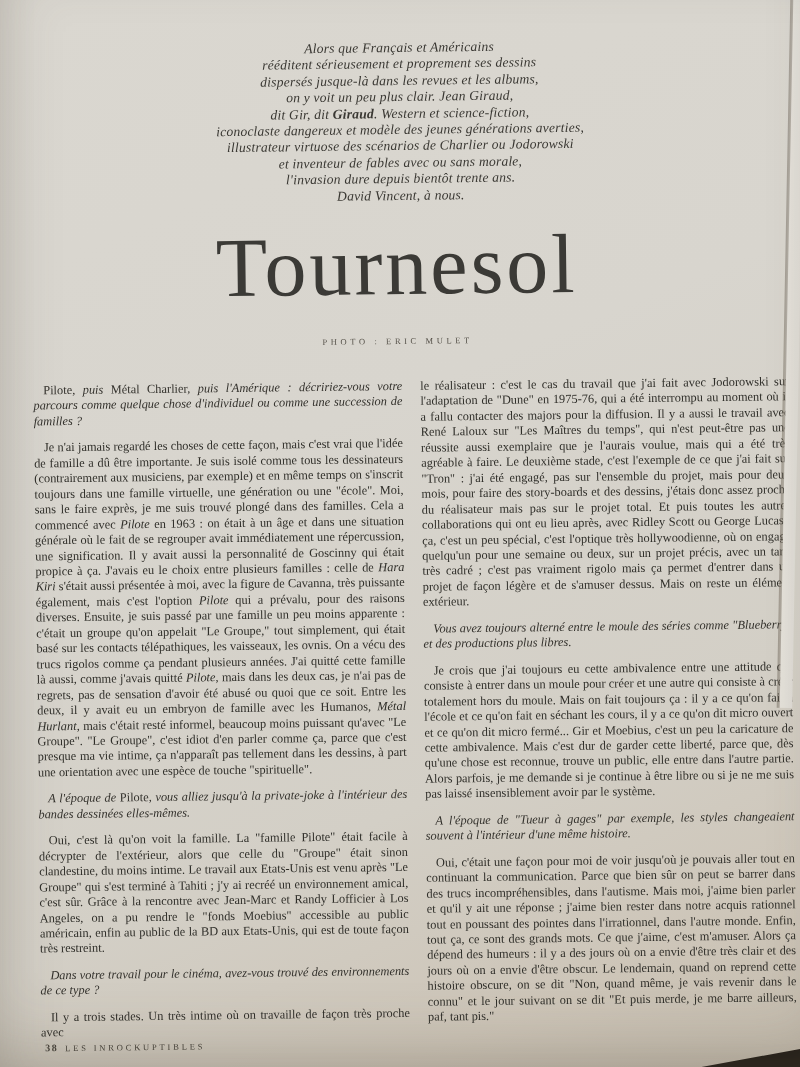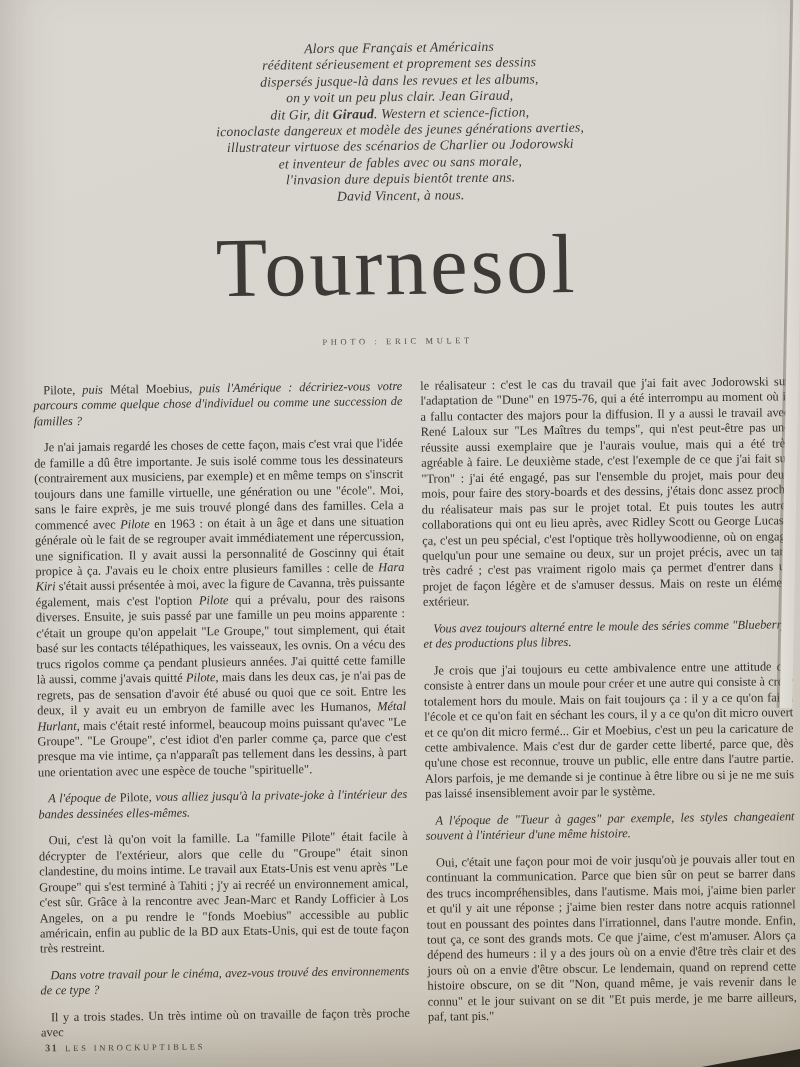--- a/index.html
+++ b/index.html
@@ -92,38 +92,38 @@
       <div>l'invasion dure depuis bientôt trente ans.</div>
       <div>David Vincent, à nous.</div>
     </div>
 
     <h1 class="headline">Tournesol</h1>
 
     <div class="credit">PHOTO : ERIC MULET</div>
 
     <div class="columns">
       <div class="col">
-        <p class="para question"><i>Pilote,</i> puis <i>Métal Moebius,</i> puis l'Amérique : décririez-vous votre parcours comme quelque chose d'individuel ou comme une succession de familles ?</p>
+        <p class="para question"><i>Pilote,</i> puis <i>Métal Charlier,</i> puis l'Amérique : décririez-vous votre parcours comme quelque chose d'individuel ou comme une succession de familles ?</p>
         <p class="para answer">Je n'ai jamais regardé les choses de cette façon, mais c'est vrai que l'idée de famille a dû être importante. Je suis isolé comme tous les dessinateurs (contrairement aux musiciens, par exemple) et en même temps on s'inscrit toujours dans une famille virtuelle, une génération ou une "école". Moi, sans le faire exprès, je me suis trouvé plongé dans des familles. Cela a commencé avec <i>Pilote</i> en 1963 : on était à un âge et dans une situation générale où le fait de se regrouper avait immédiatement une répercussion, une signification. Il y avait aussi la personnalité de Goscinny qui était propice à ça. J'avais eu le choix entre plusieurs familles : celle de <i>Hara Kiri</i> s'était aussi présentée à moi, avec la figure de Cavanna, très puissante également, mais c'est l'option <i>Pilote</i> qui a prévalu, pour des raisons diverses. Ensuite, je suis passé par une famille un peu moins apparente : c'était un groupe qu'on appelait "Le Groupe," tout simplement, qui était basé sur les contacts télépathiques, les vaisseaux, les ovnis. On a vécu des trucs rigolos comme ça pendant plusieurs années. J'ai quitté cette famille là aussi, comme j'avais quitté <i>Pilote</i>, mais dans les deux cas, je n'ai pas de regrets, pas de sensation d'avoir été abusé ou quoi que ce soit. Entre les deux, il y avait eu un embryon de famille avec les Humanos, <i>Métal Hurlant</i>, mais c'était resté informel, beaucoup moins puissant qu'avec "Le Groupe". "Le Groupe", c'est idiot d'en parler comme ça, parce que c'est presque ma vie intime, ça n'apparaît pas tellement dans les dessins, à part une orientation avec une espèce de touche "spirituelle".</p>
         <p class="para question">A l'époque de <i>Pilote,</i> vous alliez jusqu'à la private-joke à l'intérieur des bandes dessinées elles-mêmes.</p>
         <p class="para answer">Oui, c'est là qu'on voit la famille. La "famille Pilote" était facile à décrypter de l'extérieur, alors que celle du "Groupe" était sinon clandestine, du moins intime. Le travail aux Etats-Unis est venu après "Le Groupe" qui s'est terminé à Tahiti ; j'y ai recréé un environnement amical, c'est sûr. Grâce à la rencontre avec Jean-Marc et Randy Lofficier à Los Angeles, on a pu rendre le "fonds Moebius" accessible au public américain, enfin au public de la BD aux Etats-Unis, qui est de toute façon très restreint.</p>
         <p class="para question">Dans votre travail pour le cinéma, avez-vous trouvé des environnements de ce type ?</p>
         <p class="para answer">Il y a trois stades. Un très intime où on travaille de façon très proche avec</p>
       </div>
       <div class="col">
         <p class="para answer continuation">le réalisateur : c'est le cas du travail que j'ai fait avec Jodorowski sur l'adaptation de "Dune" en 1975-76, qui a été interrompu au moment où il a fallu contacter des majors pour la diffusion. Il y a aussi le travail avec René Laloux sur "Les Maîtres du temps", qui n'est peut-être pas une réussite aussi exemplaire que je l'aurais voulue, mais qui a été très agréable à faire. Le deuxième stade, c'est l'exemple de ce que j'ai fait sur "Tron" : j'ai été engagé, pas sur l'ensemble du projet, mais pour deux mois, pour faire des story-boards et des dessins, j'étais donc assez proche du réalisateur mais pas sur le projet total. Et puis toutes les autres collaborations qui ont eu lieu après, avec Ridley Scott ou George Lucas ; ça, c'est un peu spécial, c'est l'optique très hollywoodienne, où on engage quelqu'un pour une semaine ou deux, sur un projet précis, avec un tarif très cadré ; c'est pas vraiment rigolo mais ça permet d'entrer dans un projet de façon légère et de s'amuser dessus. Mais on reste un élément extérieur.</p>
         <p class="para question">Vous avez toujours alterné entre le moule des séries comme "Blueberry" et des productions plus libres.</p>
         <p class="para answer">Je crois que j'ai toujours eu cette ambivalence entre une attitude qui consiste à entrer dans un moule pour créer et une autre qui consiste à créer totalement hors du moule. Mais on fait toujours ça : il y a ce qu'on fait à l'école et ce qu'on fait en séchant les cours, il y a ce qu'on dit micro ouvert et ce qu'on dit micro fermé... Gir et Moebius, c'est un peu la caricature de cette ambivalence. Mais c'est dur de garder cette liberté, parce que, dès qu'une chose est reconnue, trouve un public, elle entre dans l'autre partie. Alors parfois, je me demande si je continue à être libre ou si je ne me suis pas laissé insensiblement avoir par le système.</p>
         <p class="para question">A l'époque de "Tueur à gages" par exemple, les styles changeaient souvent à l'intérieur d'une même histoire.</p>
         <p class="para answer">Oui, c'était une façon pour moi de voir jusqu'où je pouvais aller tout en continuant la communication. Parce que bien sûr on peut se barrer dans des trucs incompréhensibles, dans l'autisme. Mais moi, j'aime bien parler et qu'il y ait une réponse ; j'aime bien rester dans notre acquis rationnel tout en poussant des pointes dans l'irrationnel, dans l'autre monde. Enfin, tout ça, ce sont des grands mots. Ce que j'aime, c'est m'amuser. Alors ça dépend des humeurs : il y a des jours où on a envie d'être très clair et des jours où on a envie d'être obscur. Le lendemain, quand on reprend cette histoire obscure, on se dit "Non, quand même, je vais revenir dans le connu" et le jour suivant on se dit "Et puis merde, je me barre ailleurs, paf, tant pis."</p>
       </div>
     </div>
 
     <div class="footer">
-      <span class="num">31</span><span class="mag">LES INROCKUPTIBLES</span>
+      <span class="num">38</span><span class="mag">LES INROCKUPTIBLES</span>
     </div>
 
   </div>
 
   <div class="page-edge"></div>
   <div class="corner-shadow"></div>
 
 </div>
 
 </body></html>

